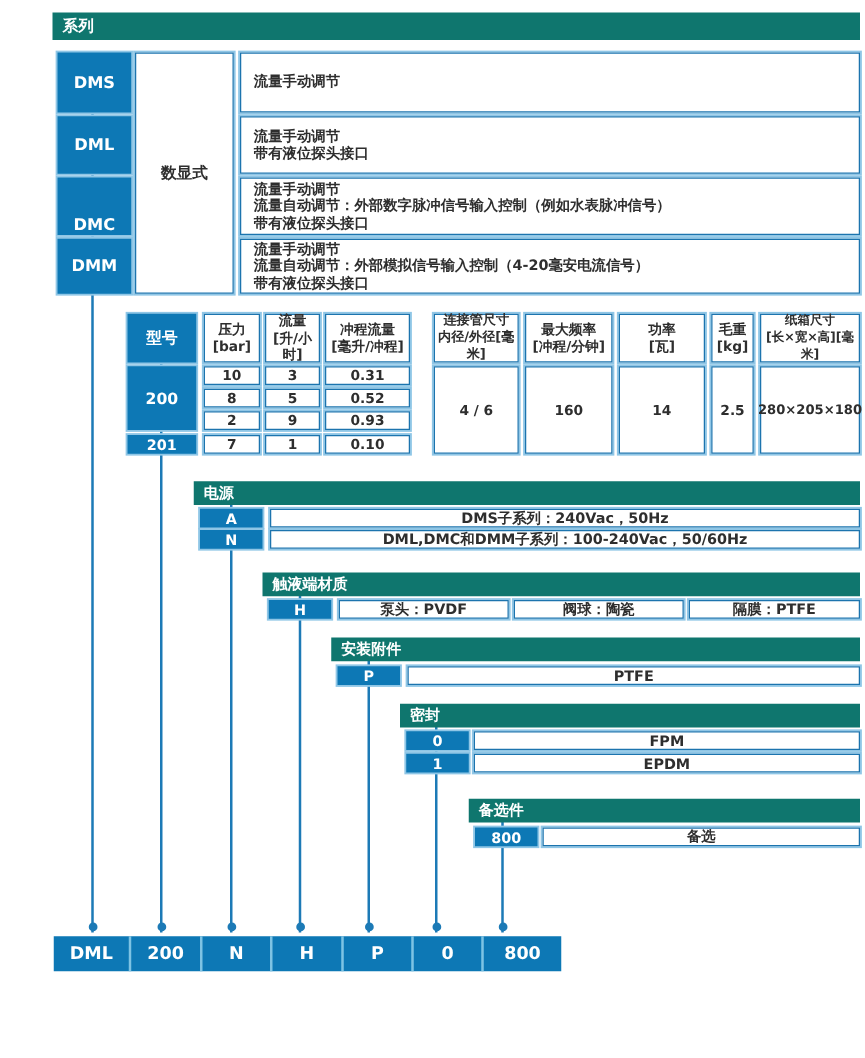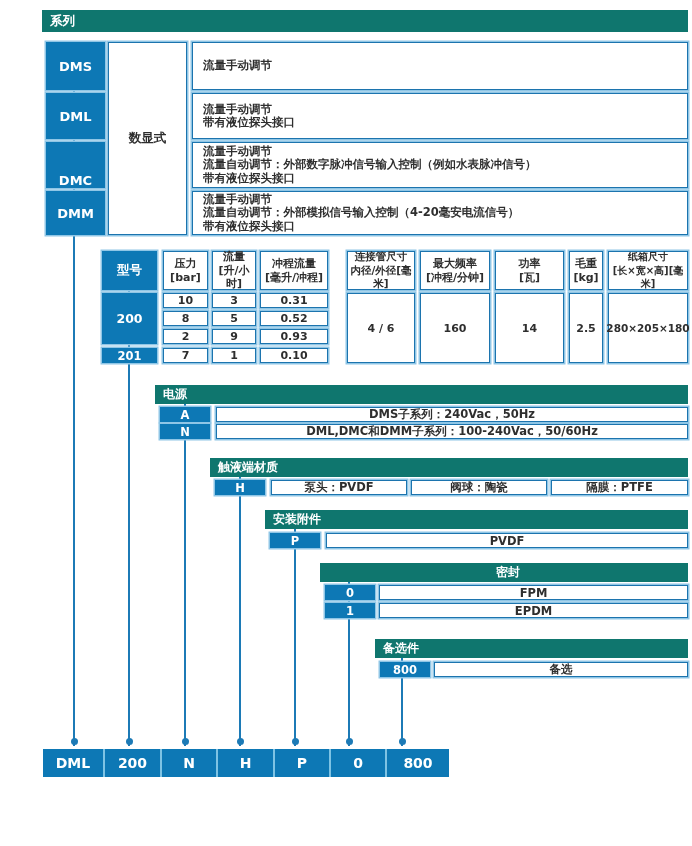--- a/index.html
+++ b/index.html
@@ -219,24 +219,24 @@
     <span>隔膜：PTFE</span>
   </div>
 
   <div class="abs hdrbar" style="left:265px;top:510px;width:423px;height:19px;font-size:12px;">
     <span>安装附件</span>
   </div>
   <div class="abs bcell" style="left:270px;top:533px;width:50px;height:15px;font-size:11.5px;">
     <span>P</span>
   </div>
   <div class="abs wbox" style="left:326px;top:533px;width:362px;height:15px;">
-    <span>PVDF</span>
-  </div>
-
-  <div class="abs hdrbar" style="left:320px;top:563px;width:368px;height:19px;font-size:12px;justify-content:center;">
+    <span>PTFE</span>
+  </div>
+
+  <div class="abs hdrbar" style="left:320px;top:563px;width:368px;height:19px;font-size:12px;">
     <span>密封</span>
   </div>
   <div class="abs bcell" style="left:325px;top:585px;width:50px;height:15px;font-size:11.5px;">
     <span>0</span>
   </div>
   <div class="abs wbox" style="left:379px;top:585px;width:309px;height:15px;justify-content:center;">
     <span>FPM</span>
   </div>
   <div class="abs bcell" style="left:325px;top:603px;width:50px;height:15px;font-size:11.5px;">
     <span>1</span>

